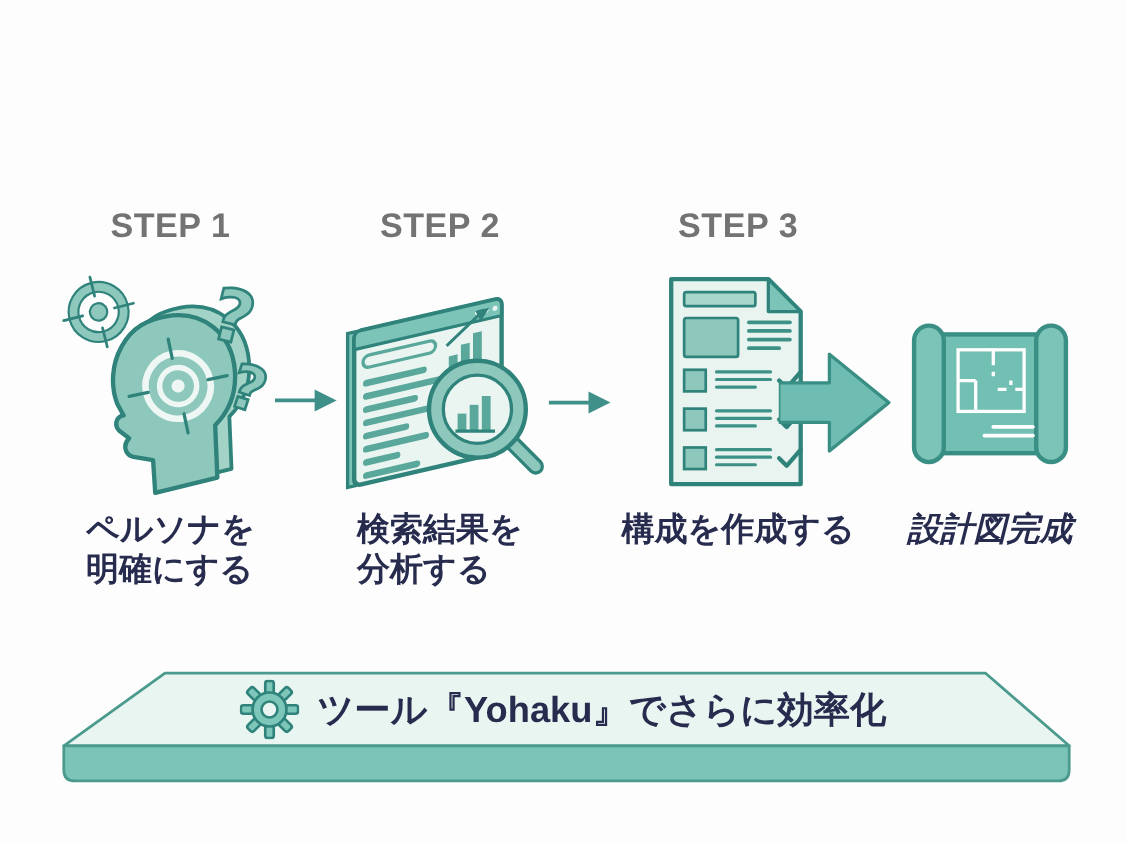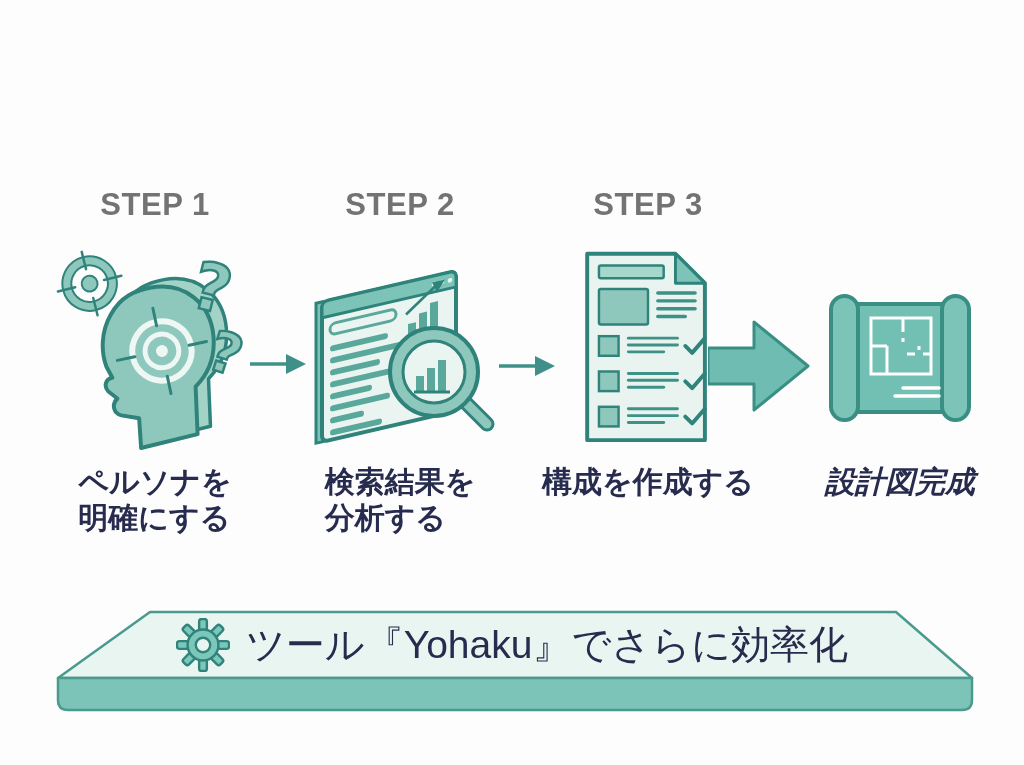--- a/index.html
+++ b/index.html
@@ -17,21 +17,21 @@
     text-align:center;
     font-size:45px;font-weight:800;letter-spacing:1px;
     color:#272c4f;
   }
   .col{
     position:absolute;top:186px;width:200px;
     display:flex;flex-direction:column;align-items:center;
   }
   .col1{left:55px;}
   .col2{left:300px;}
-  .col3{left:548px;}
+  .col3{left:571px;}
   .col4{left:800px;font-style:italic;}
   .step-label{
     font-size:31px;font-weight:800;letter-spacing:0.5px;
     height:38px;line-height:38px;margin-bottom:18px;
     color:#737373;white-space:nowrap;
   }
   .label-spacer{height:56px;}
   .icon-box{
     height:206px;display:flex;align-items:center;justify-content:center;
   }
@@ -43,21 +43,21 @@
   .arrow{position:absolute;}
   .arrow1{left:248px;top:351px;}
   .arrow2{left:497px;top:353px;}
   .big-arrow{left:708px;top:318px;}
   .banner-svg{position:absolute;left:40px;top:598px;}
   .banner-content{
     position:absolute;left:0;right:0;top:612px;height:66px;
     display:flex;align-items:center;justify-content:center;gap:16px;
   }
   .banner-text{
-    font-size:39px;font-weight:400;color:#272c4f;white-space:nowrap;
+    font-size:33px;font-weight:700;color:#272c4f;white-space:nowrap;
   }
   svg{display:block;}
 </style>
 </head>
 <body>
 
 <div class="page">
 
 
   <div class="col col1">

